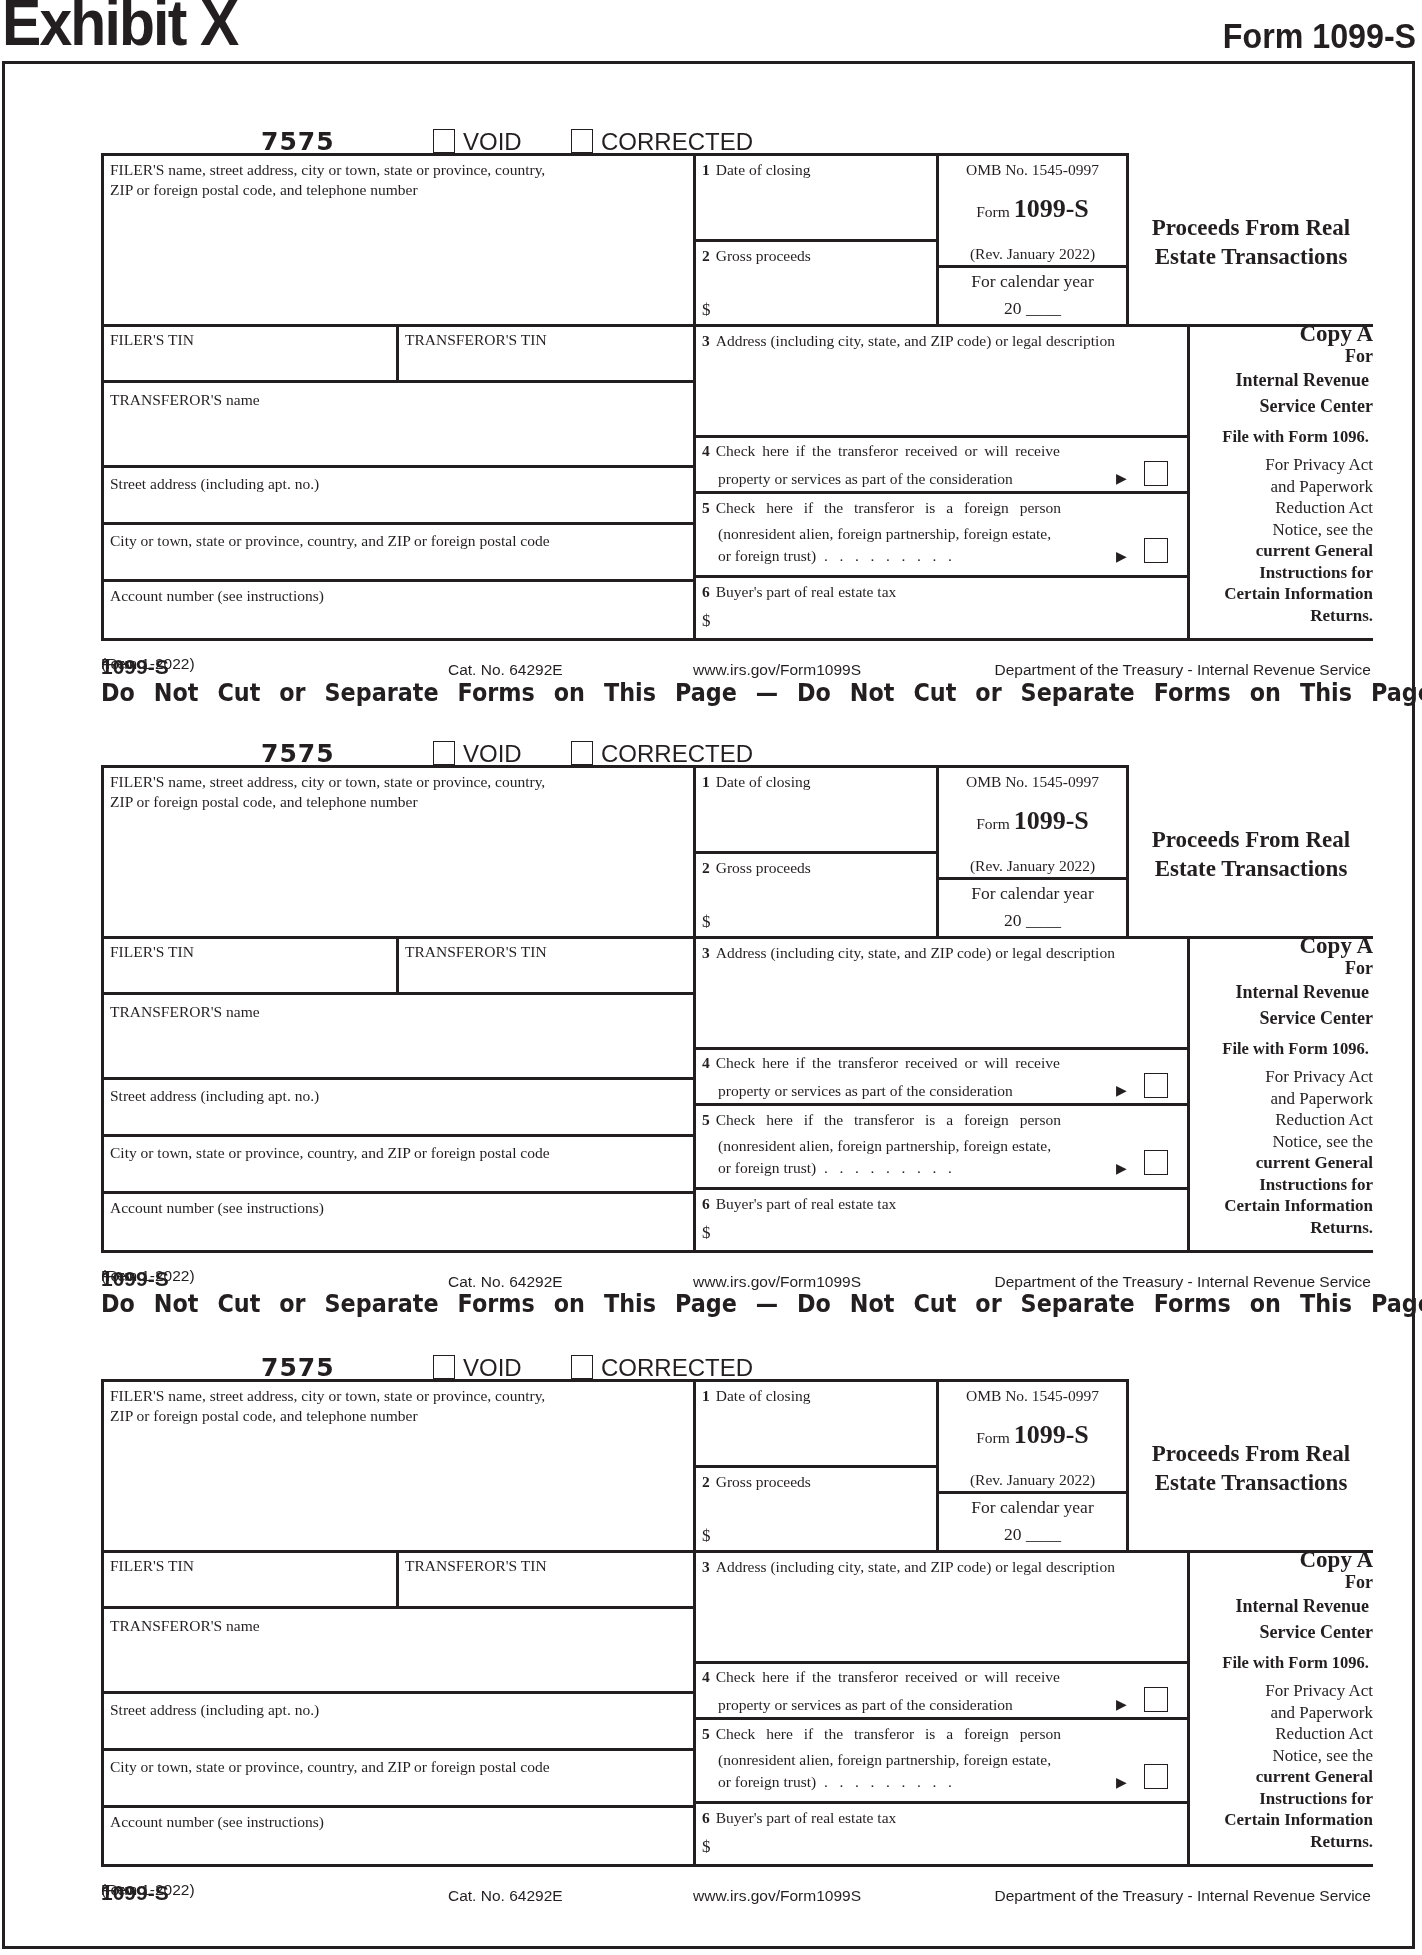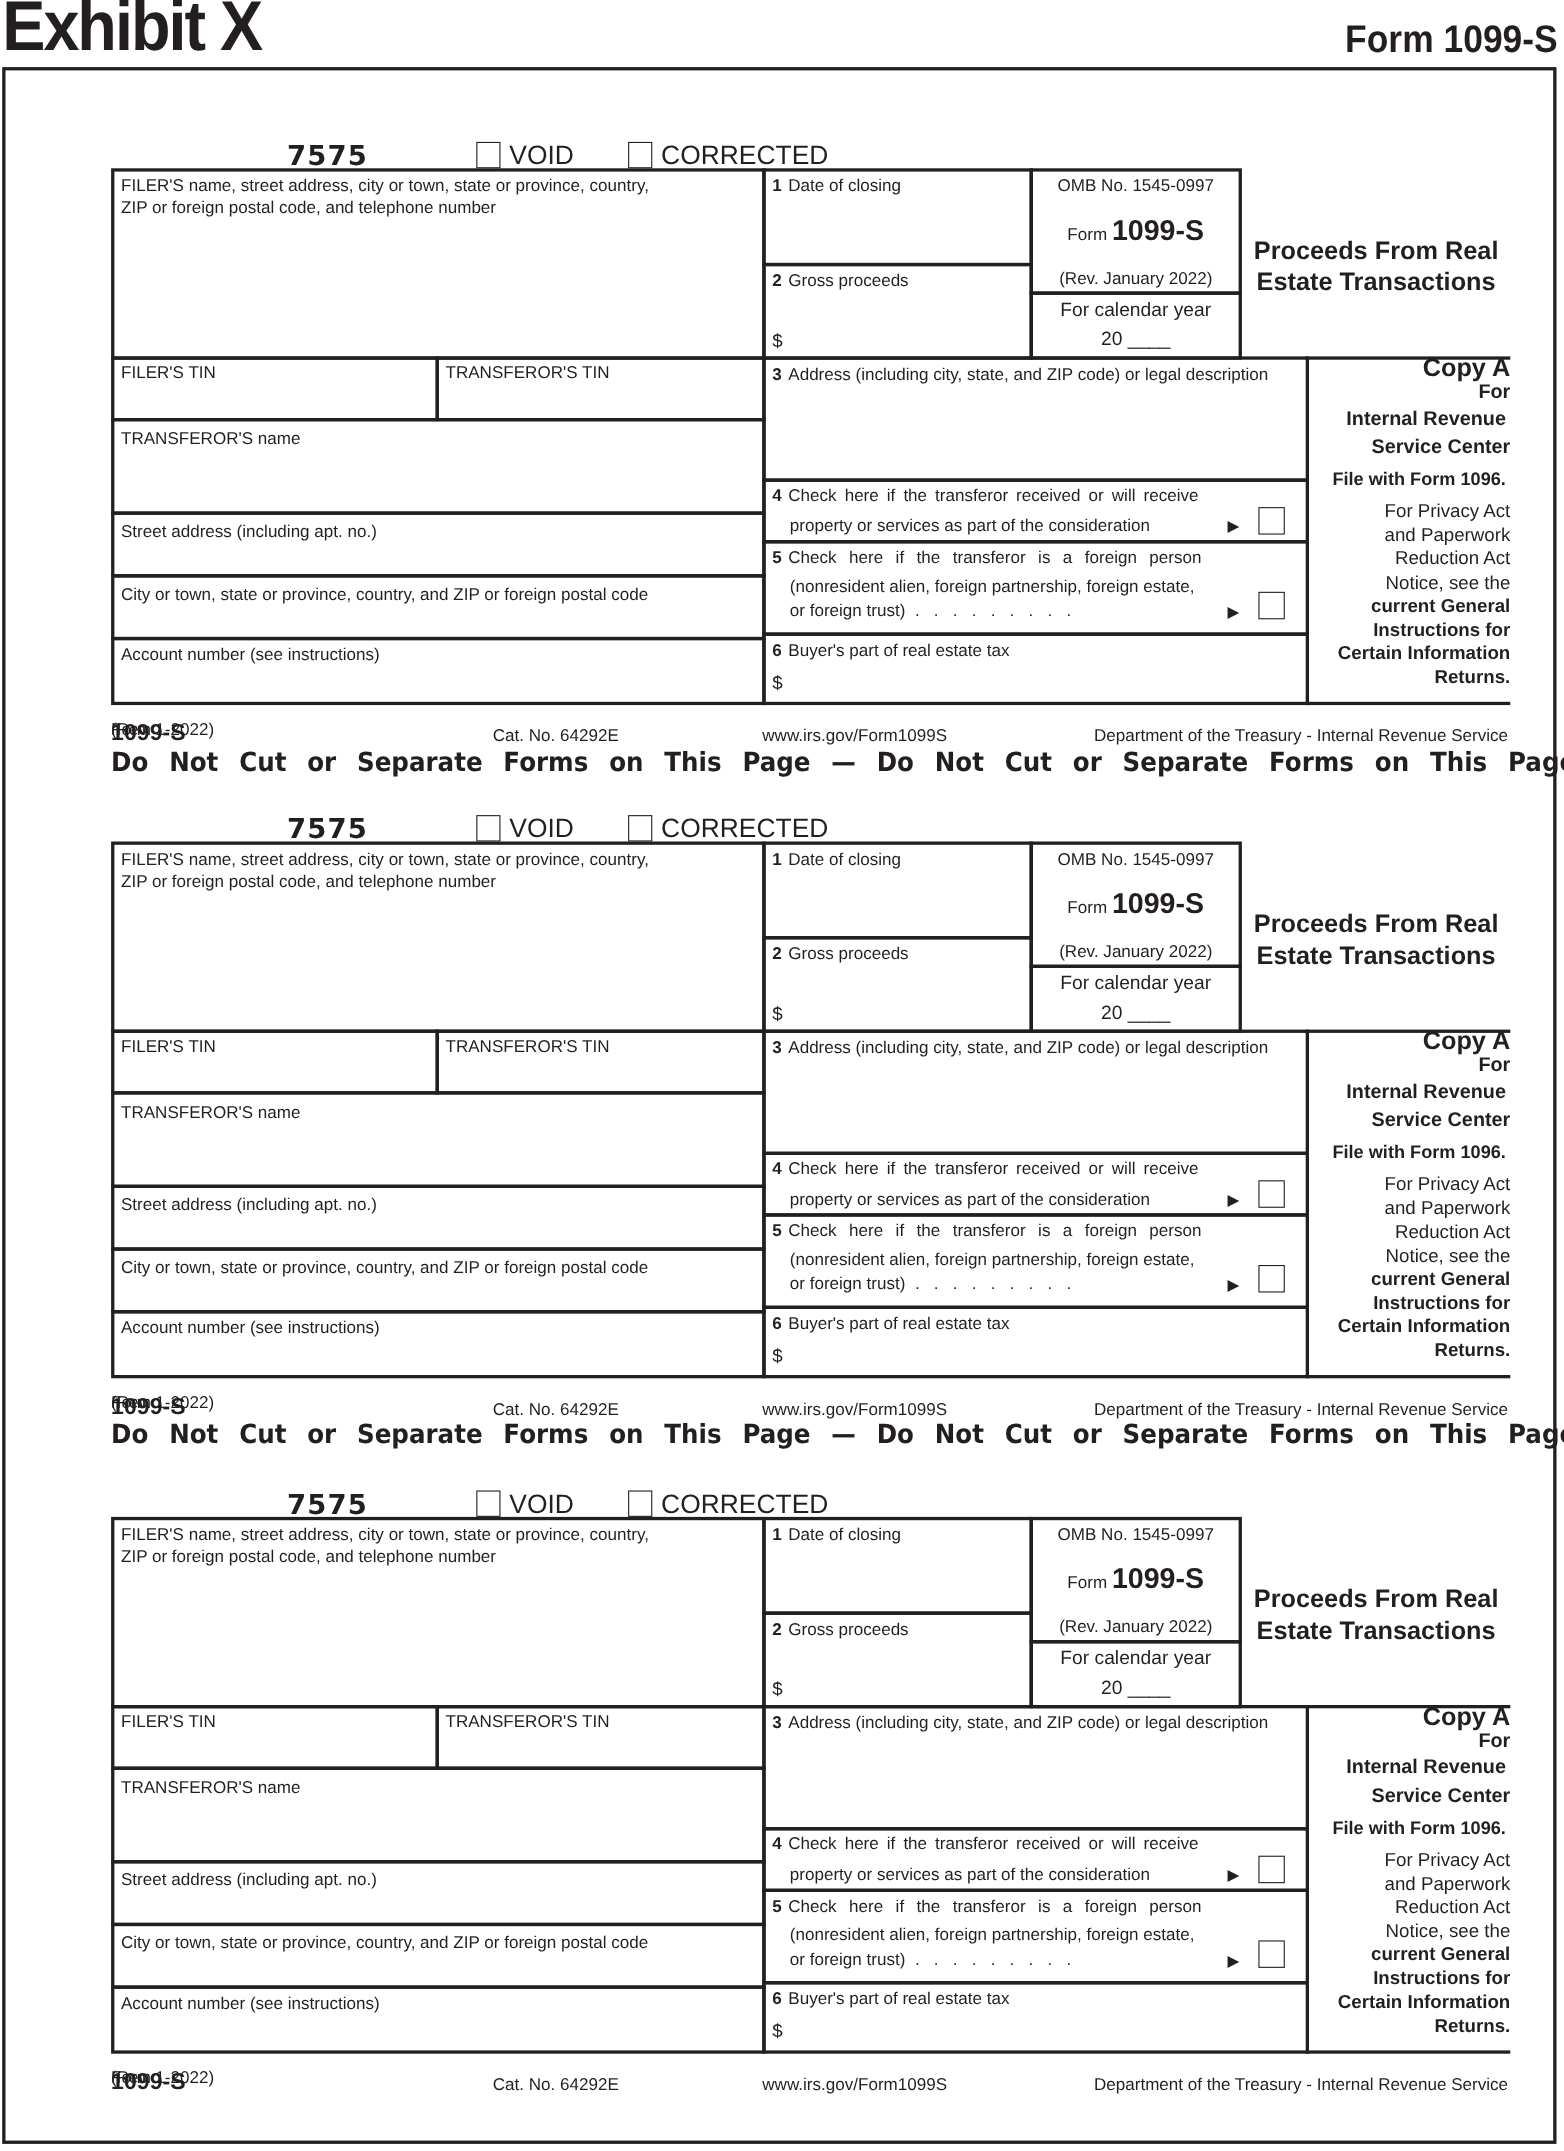--- a/index.html
+++ b/index.html
@@ -7,21 +7,21 @@
   .exhibit{position:absolute;left:2px;top:-14px;font-size:64px;font-weight:bold;letter-spacing:-2px;transform:scaleX(0.92);transform-origin:left top;}
   .form-title{position:absolute;right:6px;top:16px;font-size:35px;font-weight:bold;transform:scaleX(0.92);transform-origin:right top;}
   .outer{position:absolute;left:2px;top:61px;width:1413px;height:1888px;border:3px solid #231f20;box-sizing:border-box;}
 
   .copy{position:absolute;left:101px;width:1272px;height:570px;}
   .topline{position:absolute;top:0;left:0;height:32px;width:100%;}
   .num7575{position:absolute;left:160px;top:4px;font-size:25px;font-weight:bold;font-family:"DejaVu Sans",sans-serif;letter-spacing:1px;}
   .chk{position:absolute;top:6px;width:22px;height:24px;border:1px solid #231f20;box-sizing:border-box;background:#fff;}
   .chklbl{position:absolute;top:5px;font-size:24px;}
 
-  .box{position:absolute;top:30px;left:0;width:1272px;height:495px;}
+  .box{position:absolute;top:30px;left:0;width:1272px;height:495px;font-family:Liberation Serif, serif;}
   .b{position:absolute;box-sizing:border-box;border:3px solid #231f20;}
   .t{position:absolute;font-size:15.5px;line-height:20px;white-space:nowrap;}
   .n{font-weight:bold;margin-right:6px;}
   .cb{position:absolute;width:24px;height:25px;border:1px solid #231f20;box-sizing:border-box;background:#fff;}
   .arrow{position:absolute;font-size:14px;}
   .right-bold{position:absolute;font-weight:bold;text-align:right;white-space:nowrap;}
   .side{position:absolute;text-align:right;font-size:17px;line-height:21.5px;}
   .foot{position:absolute;top:528px;left:0;width:1272px;height:24px;font-size:15.5px;}
   .foot span{position:absolute;white-space:nowrap;}
   .donot{position:absolute;top:553px;left:0;width:1272px;font-size:24px;font-weight:bold;font-family:"DejaVu Sans",sans-serif;word-spacing:12px;white-space:nowrap;transform:scaleX(0.93);transform-origin:left top;}

